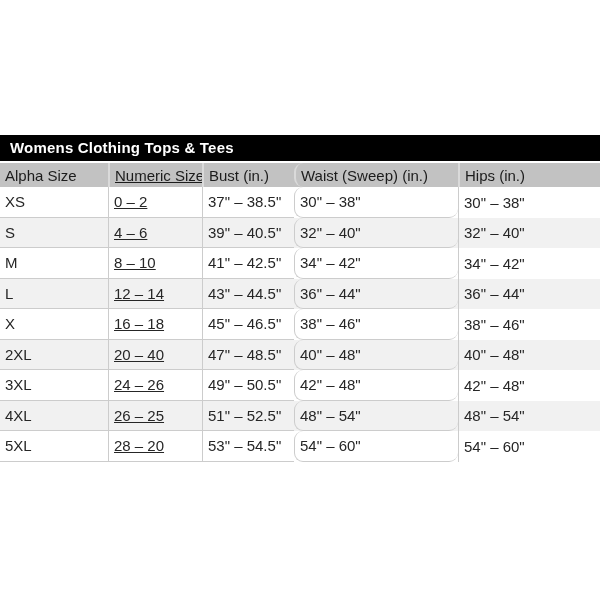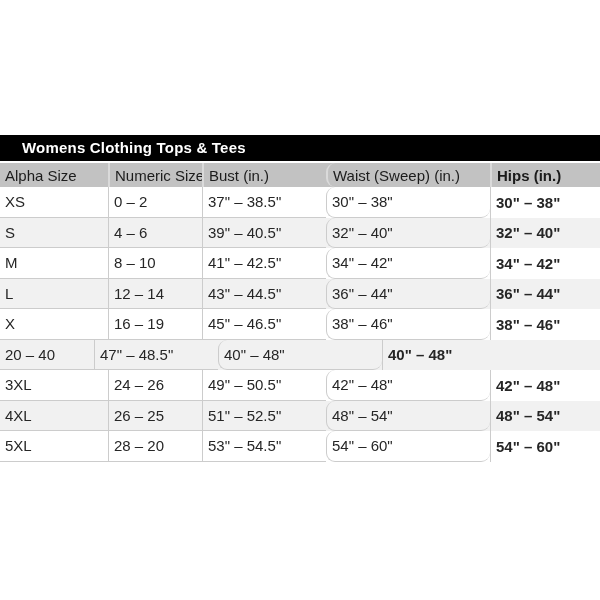--- a/index.html
+++ b/index.html
@@ -21,21 +21,21 @@
     left: 0;
     width: 600px;
   }
   .title-bar {
     background: var(--title-bg, #000);
     color: var(--title-text, #fff);
     font-size: 15px;
     font-weight: bold;
     height: 26px;
     line-height: 26px;
-    padding-left: 22px;
+    padding-left: 10px;
     box-sizing: border-box;
     margin-bottom: 2px;
     letter-spacing: 0.2px;
   }
   .header-row {
     display: flex;
     background: var(--header-bg, #c2c2c2);
     height: 24px;
     font-size: 15px;
     color: var(--header-text, #1c1c1c);
@@ -70,24 +70,24 @@
   .row .cell + .cell {
     border-left: 1px solid var(--grid-line, #cccccc);
   }
   .cell {
     box-sizing: border-box;
     padding-left: 5px;
     white-space: nowrap;
     overflow: hidden;
   }
   .c0 { width: 108px; text-align: right; }
-  .c1 { width: 94px; }
-  .c2 { width: 124px; }
+  .c1 { width: 94px; text-decoration: underline; }
+  .c2 { width: 92px; }
   .c3 { width: 164px; border-radius: 9px; }
-  .c4 { width: 100px; font-weight: bold; }
+  .c4 { width: 100px; }
 </style>
 </head>
 <body>
 
 <div class="canvas" style="--page-bg: #ffffff; --title-bg: #000000; --title-text: #ffffff; --header-bg: #c2c2c2; --header-text: #1c1c1c; --header-divider: #dadada; --row-bg: #ffffff; --row-alt-bg: #f1f1f1; --grid-line: #cccccc; --cell-text: #262626;">
   <div class="table-wrap">
     <div class="title-bar">
       <span>Womens Clothing Tops &amp; Tees</span>
     </div>
     <div class="header-row" id="headerRow">
@@ -121,26 +121,27 @@
         </div>
         <div class="row alt">
           <div class="cell c0">L</div>
           <div class="cell c1">12 – 14</div>
           <div class="cell c2">43" – 44.5"</div>
           <div class="cell c3">36" – 44"</div>
           <div class="cell c4">36" – 44"</div>
         </div>
         <div class="row">
           <div class="cell c0">X</div>
-          <div class="cell c1">16 – 19</div>
+          <div class="cell c1">16 – 18</div>
           <div class="cell c2">45" – 46.5"</div>
           <div class="cell c3">38" – 46"</div>
           <div class="cell c4">38" – 46"</div>
         </div>
         <div class="row alt">
+          <div class="cell c0">2XL</div>
           <div class="cell c1">20 – 40</div>
           <div class="cell c2">47" – 48.5"</div>
           <div class="cell c3">40" – 48"</div>
           <div class="cell c4">40" – 48"</div>
         </div>
         <div class="row">
           <div class="cell c0">3XL</div>
           <div class="cell c1">24 – 26</div>
           <div class="cell c2">49" – 50.5"</div>
           <div class="cell c3">42" – 48"</div>

